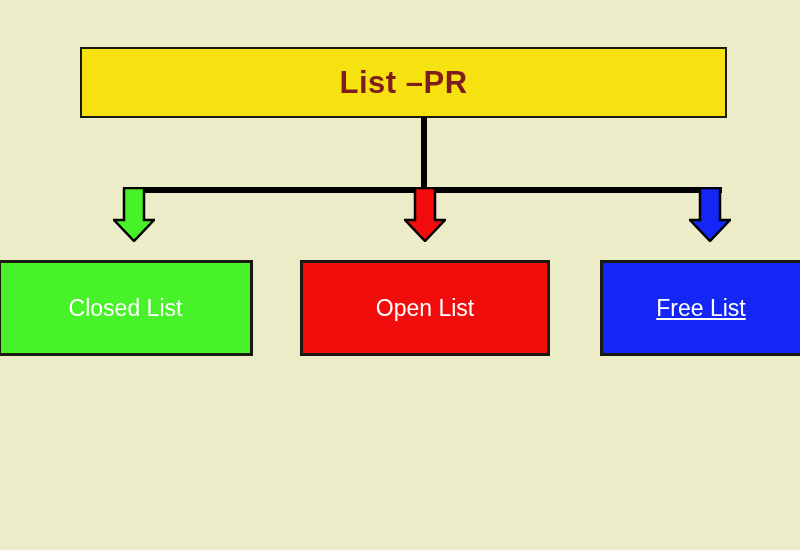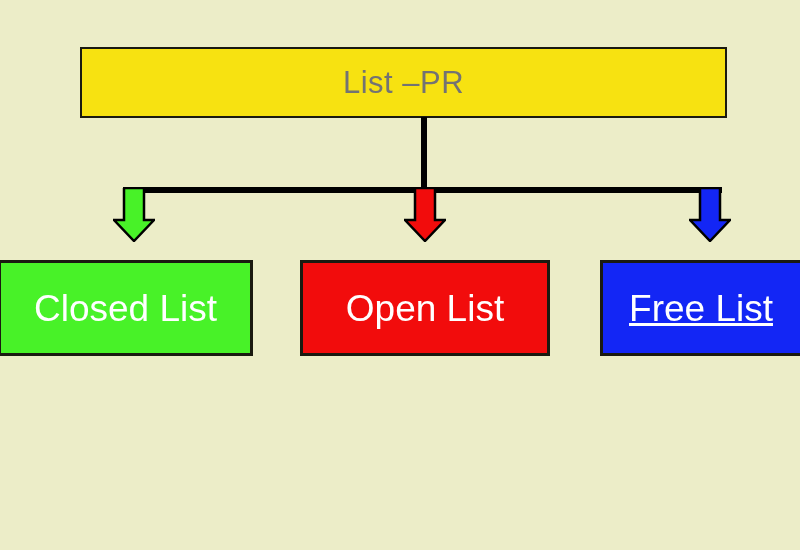--- a/index.html
+++ b/index.html
@@ -30,22 +30,22 @@
     height: 71px;
     box-sizing: border-box;
     background: #f7e211;
     border: 2px solid #1a1a10;
     display: flex;
     align-items: center;
     justify-content: center;
   }
   .root-label {
     font-size: 31px;
-    font-weight: normal;
-    color: #737373;
+    font-weight: bold;
+    color: #7f1d1d;
     letter-spacing: 0.5px;
     line-height: 1;
     white-space: nowrap;
   }
 
   
   .trunk {
     position: absolute;
     left: 421px;
     top: 117px;
@@ -80,21 +80,21 @@
     position: absolute;
     top: 260px;
     height: 96px;
     box-sizing: border-box;
     border: 3px solid #1a1a10;
     display: flex;
     align-items: center;
     justify-content: center;
   }
   .leaf-label {
-    font-size: 37px;
+    font-size: 23px;
     font-weight: normal;
     color: #ffffff;
     line-height: 1;
     white-space: nowrap;
   }
 
   .leaf-closed {
     left: -2px;
     width: 255px;
     background: #48f228;

